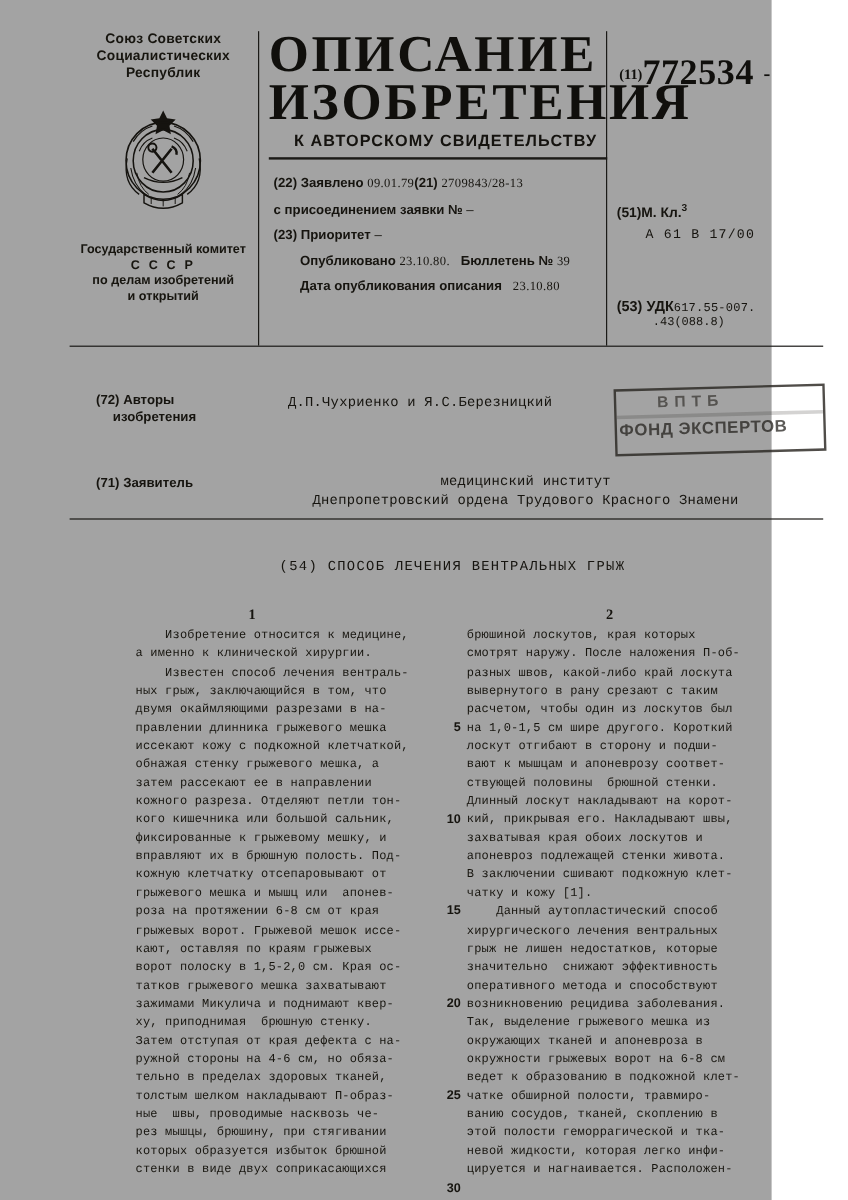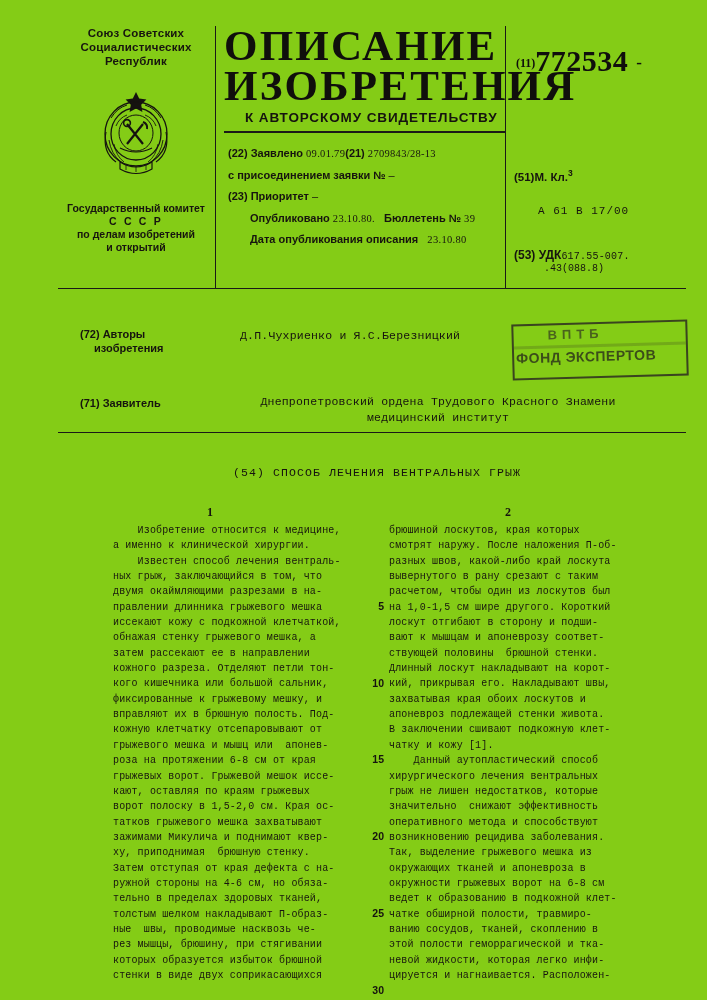--- a/index.html
+++ b/index.html
@@ -11,23 +11,23 @@
     width: 707px;
     height: 1000px;
     font-family: "Liberation Sans", sans-serif;
     color: #14120f;
     position: relative;
     overflow: hidden;
   }
   .page {
     position: absolute;
     left: 0; top: 0;
-    width: 707px;
+    width: 643px;
     height: 1000px;
-    background: #84cc16;
+    background: #a3a3a3;
   }
 
   
   .header {
     position: absolute;
     left: 0; top: 0;
     width: 707px;
     height: 300px;
   }
   .emblem-col {
@@ -135,21 +135,21 @@
     width: 185px;
     font-size: 11.5px;
     color: #16140f;
   }
   .classif .hd { font-weight: bold; }
   .classif .sup { font-size: 8.5px; vertical-align: 5px; }
   .classif .ipc {
     font-family: "Liberation Mono", monospace;
     font-size: 11px;
     padding-left: 24px;
-    margin-top: 22px;
+    margin-top: 6px;
     letter-spacing: 1px;
   }
   .udk {
     position: absolute;
     left: 514px; top: 248px;
     width: 190px;
     font-size: 12px;
     color: #16140f;
   }
   .udk .hd { font-weight: bold; }
@@ -375,22 +375,22 @@
     <span>Авторы</span>
     <div style="padding-left:14px">изобретения</div>
   </div>
   <div class="field-value" style="left:240px; top:328px;">Д.П.Чухриенко и Я.С.Березницкий</div>
 
   <div class="field-label" style="left:80px; top:396px; width:120px;">
     <span>(71)</span>
     <span>Заявитель</span>
   </div>
   <div class="field-value" style="left:228px; top:394px; width:420px; text-align:center;">
+    <div>медицинский институт</div>
     <div>Днепропетровский ордена Трудового Красного Знамени</div>
-    <div>медицинский институт</div>
   </div>
 
   <div class="stamp">
     <div class="l1">ВПТБ</div>
     <div class="stamp-smear"></div>
     <div class="l2">ФОНД ЭКСПЕРТОВ</div>
   </div>
 
   <div class="inv-title">
     <span>(54)</span>

